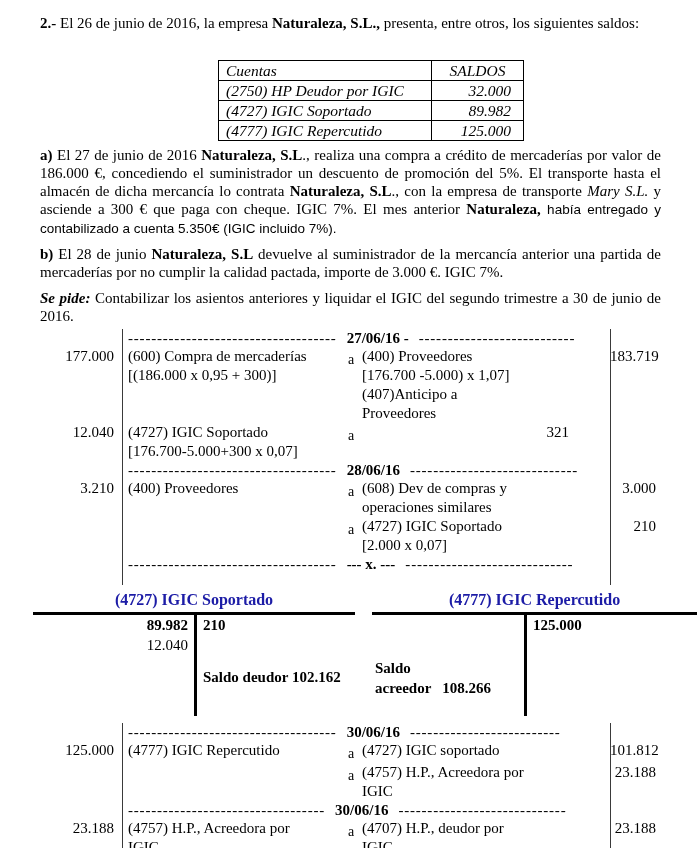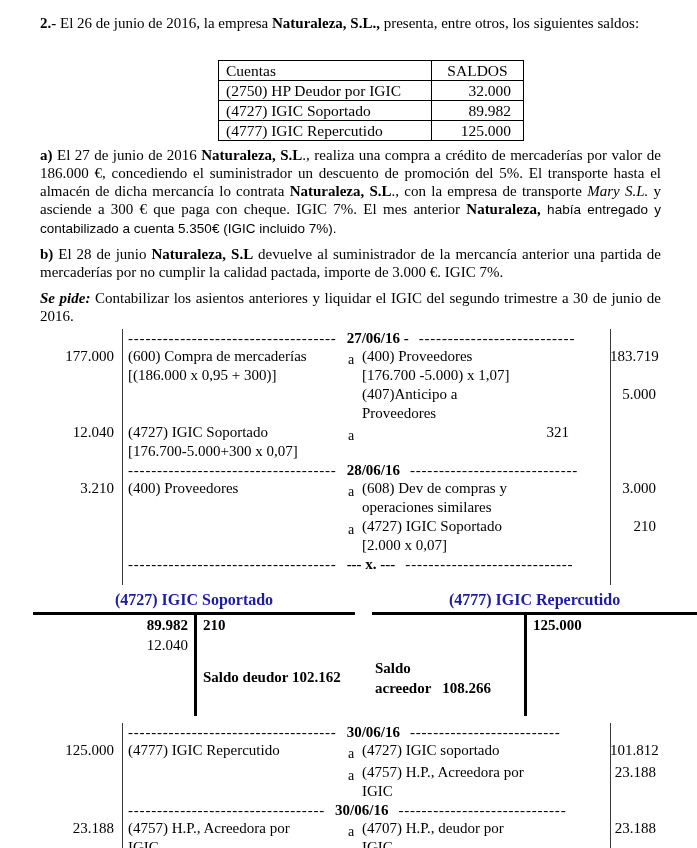--- a/index.html
+++ b/index.html
@@ -8,21 +8,21 @@
   p{margin:0;}
   .intro{margin:14px 36px 0 40px;line-height:18px;}
   .para{margin:0 36px 0 40px;text-align:justify;line-height:18px;}
   .para-a{margin-top:5px;}
   .para-b{margin-top:7px;}
   .se-pide{margin-top:8px;}
   b{font-weight:bold;}
   .bi{font-weight:bold;font-style:italic;}
   .sans{font-family:"Liberation Sans",sans-serif;font-size:13.5px;}
   
-  table.balances{border-collapse:collapse;margin:28px 0 4px 218px;}
+  table.balances{border-collapse:collapse;margin:28px 0 4px 218px;font-style:italic;}
   .balances td{border:1.6px solid #000;padding:0 7px;height:19px;font-size:15.5px;line-height:19px;}
   .balances .c1{width:198px;text-align:left;}
   .balances .c2{width:72px;text-align:right;padding-right:12px;}
   .balances .hdr2{text-align:center;padding-right:7px;}
   
   .journal{position:relative;margin-top:4px;}
   .vline{position:absolute;top:0;bottom:0;width:1px;background:#3a3a3a;}
   .vl-l{left:122px;} .vl-r{left:610px;}
   .jrow{display:grid;grid-template-columns:122px 218px 22px 248px 1fr;line-height:19px;}
   .amt-l{text-align:right;padding-right:8px;margin-left:48px;}
@@ -104,21 +104,20 @@
     </div>
 
     <div class="jrow">
       <div class="amt-l"></div>
       <div class="txt-l"></div>
       <div class="acol"></div>
       <div class="txt-r">
         <div>(407)Anticipo a</div>
         <div>Proveedores</div>
       </div>
-      <div class="amt-r">5.000</div>
     </div>
 
     <div class="jrow">
       <div class="amt-l">12.040</div>
       <div class="txt-l">
         <div>(4727) IGIC Soportado</div>
         <div>[176.700-5.000+300 x 0,07]</div>
       </div>
       <div class="acol">a</div>
       <div class="amt-r">321</div>

